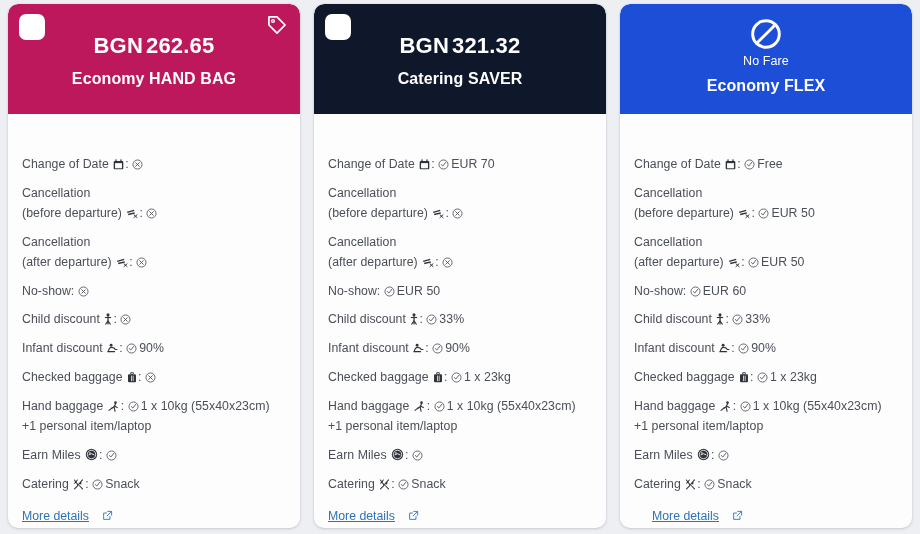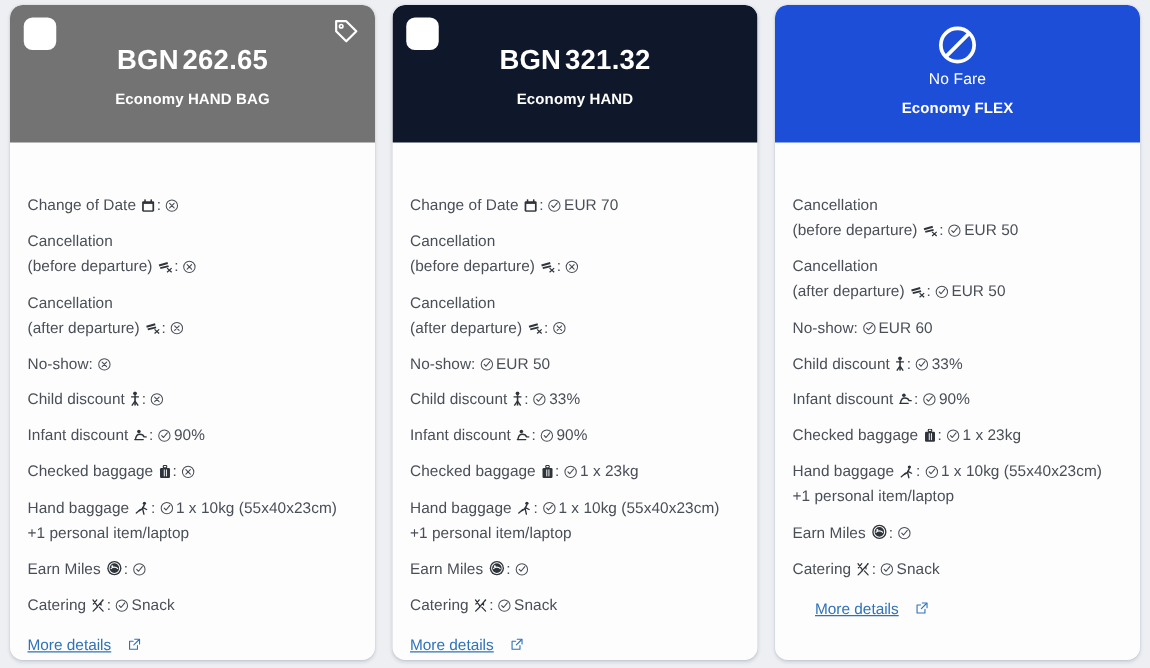--- a/index.html
+++ b/index.html
@@ -70,21 +70,21 @@
   }
   .hdr-price {
     font-size: 22px;
     font-weight: bold;
     letter-spacing: 0.2px;
     margin: 6px 0 0 0;
     line-height: 1.2;
   }
   .hdr-price .cur { margin-right: 3px; }
   .hdr-name {
-    font-size: 12px;
+    font-size: 16px;
     font-weight: bold;
     margin-top: 11px;
     letter-spacing: 0.1px;
   }
   .hdr-name.withicon { margin-top: 9px; }
   .card-body {
     padding: 13px 14px 10px 14px;
     flex: 1;
     display: flex;
     flex-direction: column;
@@ -122,21 +122,21 @@
     align-self: flex-start;
   }
   .more-details.indented { margin-left: 18px; }
   .ext-icon { line-height: 0; display: inline-block; vertical-align: -2px; }
 </style>
 </head>
 <body>
 
 <div class="fare-grid" id="grid">
     <div class="fare-card">
-      <div class="card-header" style="background:#737373">
+      <div class="card-header" style="background:#be185d">
         <div class="hdr-checkbox"></div>
         <div class="hdr-tag"><svg width="22" height="22" viewBox="0 0 24 24">
             <path d="M3.2 3.2 H12 L20.8 12 L12 20.8 L3.2 12 Z" fill="none" stroke="#ffffff" stroke-width="1.9" stroke-linejoin="round"></path>
             <circle cx="7.6" cy="7.6" r="1.5" fill="none" stroke="#ffffff" stroke-width="1.5"></circle>
           </svg></div>
         <div class="hdr-price"><span class="cur">BGN</span><span>262.65</span></div>
         <div class="hdr-name">Economy HAND BAG</div>
       </div>
       <div class="card-body">
         <div class="feature-row"><span>Change of Date</span> <span class="frow-icon"><svg width="11" height="11" viewBox="0 0 16 16">
@@ -228,21 +228,21 @@
               <path d="M13.4 2.6 L7.4 8.6" stroke="#2f72b8" stroke-width="1.3" stroke-linecap="round"></path>
               <path d="M11.6 9.4 V13.6 H2.4 V4.4 H6.6" fill="none" stroke="#2f72b8" stroke-width="1.3" stroke-linecap="round" stroke-linejoin="round"></path>
             </svg></span>
         </a>
       </div>
     </div>
     <div class="fare-card">
       <div class="card-header" style="background:#0f172a">
         <div class="hdr-checkbox"></div>
         <div class="hdr-price"><span class="cur">BGN</span><span>321.32</span></div>
-        <div class="hdr-name">Economy HAND</div>
+        <div class="hdr-name">Catering SAVER</div>
       </div>
       <div class="card-body">
         <div class="feature-row"><span>Change of Date</span> <span class="frow-icon"><svg width="11" height="11" viewBox="0 0 16 16">
               <rect x="1" y="3" width="14" height="12" rx="1.5" fill="#2f343b"></rect>
               <rect x="3" y="6" width="10" height="7.5" fill="#fdfdfe"></rect>
               <rect x="3.5" y="0.5" width="1.8" height="3.4" rx="0.7" fill="#2f343b"></rect>
               <rect x="10.7" y="0.5" width="1.8" height="3.4" rx="0.7" fill="#2f343b"></rect>
             </svg></span><span>: </span><span class="status-icon"><svg width="11" height="11" viewBox="0 0 16 16">
               <circle cx="8" cy="8" r="6.6" fill="none" stroke="#4a4f57" stroke-width="1.2"></circle>
               <path d="M4.9 8.1 L7 10.2 L11.4 4.8" fill="none" stroke="#4a4f57" stroke-width="1.3" stroke-linecap="round" stroke-linejoin="round"></path>
@@ -335,20 +335,29 @@
         <div class="hdr-nofare-wrap">
           <span class="hdr-nofare-icon"><svg width="34" height="34" viewBox="0 0 24 24">
               <circle cx="12" cy="12" r="9.4" fill="none" stroke="#ffffff" stroke-width="2.1"></circle>
               <path d="M5.6 18.4 L18.4 5.6" stroke="#ffffff" stroke-width="2.1" stroke-linecap="round"></path>
             </svg></span>
           <span class="hdr-nofare-label">No Fare</span>
         </div>
         <div class="hdr-name withicon">Economy FLEX</div>
       </div>
       <div class="card-body">
+        <div class="feature-row"><span>Change of Date</span> <span class="frow-icon"><svg width="11" height="11" viewBox="0 0 16 16">
+              <rect x="1" y="3" width="14" height="12" rx="1.5" fill="#2f343b"></rect>
+              <rect x="3" y="6" width="10" height="7.5" fill="#fdfdfe"></rect>
+              <rect x="3.5" y="0.5" width="1.8" height="3.4" rx="0.7" fill="#2f343b"></rect>
+              <rect x="10.7" y="0.5" width="1.8" height="3.4" rx="0.7" fill="#2f343b"></rect>
+            </svg></span><span>: </span><span class="status-icon"><svg width="11" height="11" viewBox="0 0 16 16">
+              <circle cx="8" cy="8" r="6.6" fill="none" stroke="#4a4f57" stroke-width="1.2"></circle>
+              <path d="M4.9 8.1 L7 10.2 L11.4 4.8" fill="none" stroke="#4a4f57" stroke-width="1.3" stroke-linecap="round" stroke-linejoin="round"></path>
+            </svg></span><span>Free</span></div>
         <div class="feature-row"><span>Cancellation</span><br><span>(before departure)</span> <span class="frow-icon"><svg width="12" height="11" viewBox="0 0 18 16">
               <path d="M1.5 5.2 L12 2.2 L12.6 4.4 L2.1 7.4 Z" fill="#2f343b"></path>
               <path d="M3 8.5 L13 6 L13.6 8 L3.6 10.5 Z" fill="#2f343b"></path>
               <path d="M11.5 9.5 L17 14.5 M17 9.5 L11.5 14.5" stroke="#2f343b" stroke-width="1.5"></path>
             </svg></span><span>: </span><span class="status-icon"><svg width="11" height="11" viewBox="0 0 16 16">
               <circle cx="8" cy="8" r="6.6" fill="none" stroke="#4a4f57" stroke-width="1.2"></circle>
               <path d="M4.9 8.1 L7 10.2 L11.4 4.8" fill="none" stroke="#4a4f57" stroke-width="1.3" stroke-linecap="round" stroke-linejoin="round"></path>
             </svg></span><span>EUR 50</span></div>
         <div class="feature-row"><span>Cancellation</span><br><span>(after departure)</span> <span class="frow-icon"><svg width="12" height="11" viewBox="0 0 18 16">
               <path d="M1.5 5.2 L12 2.2 L12.6 4.4 L2.1 7.4 Z" fill="#2f343b"></path>

